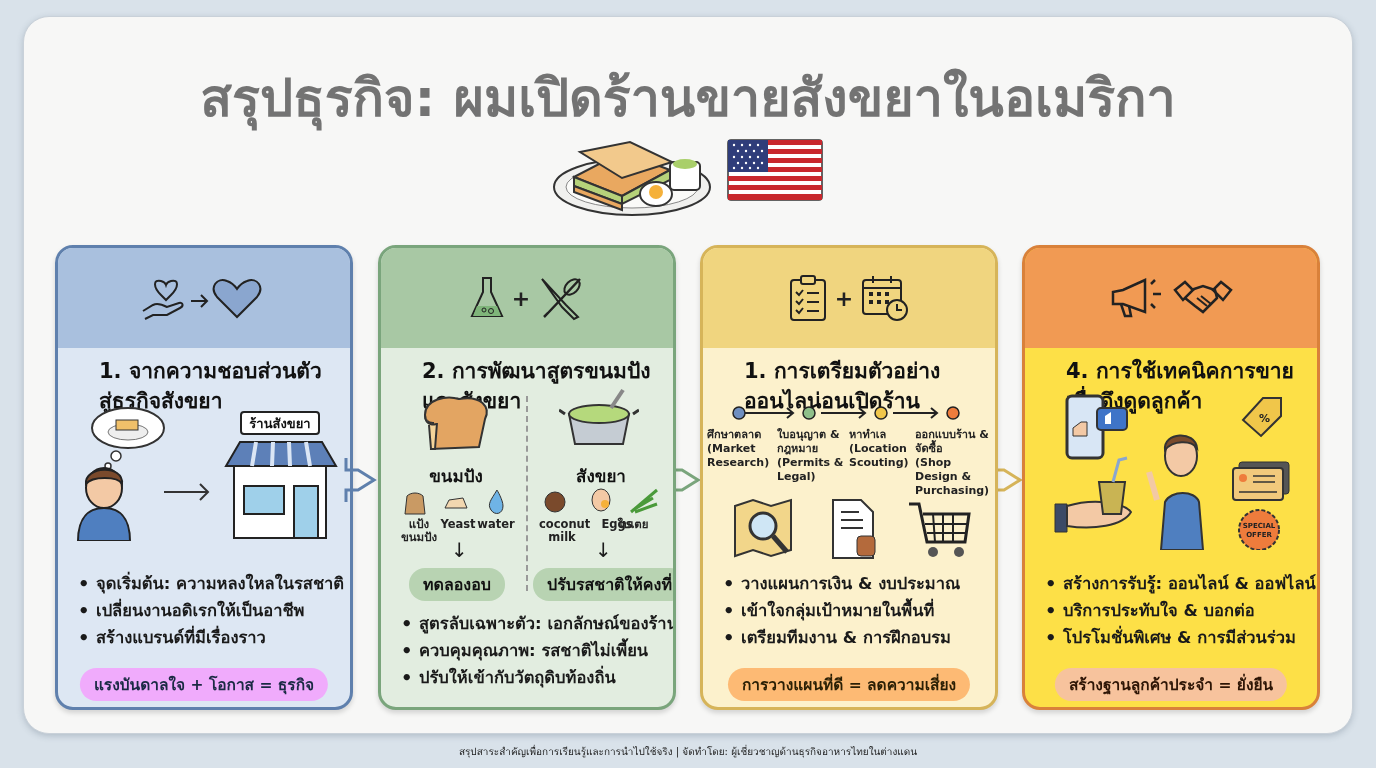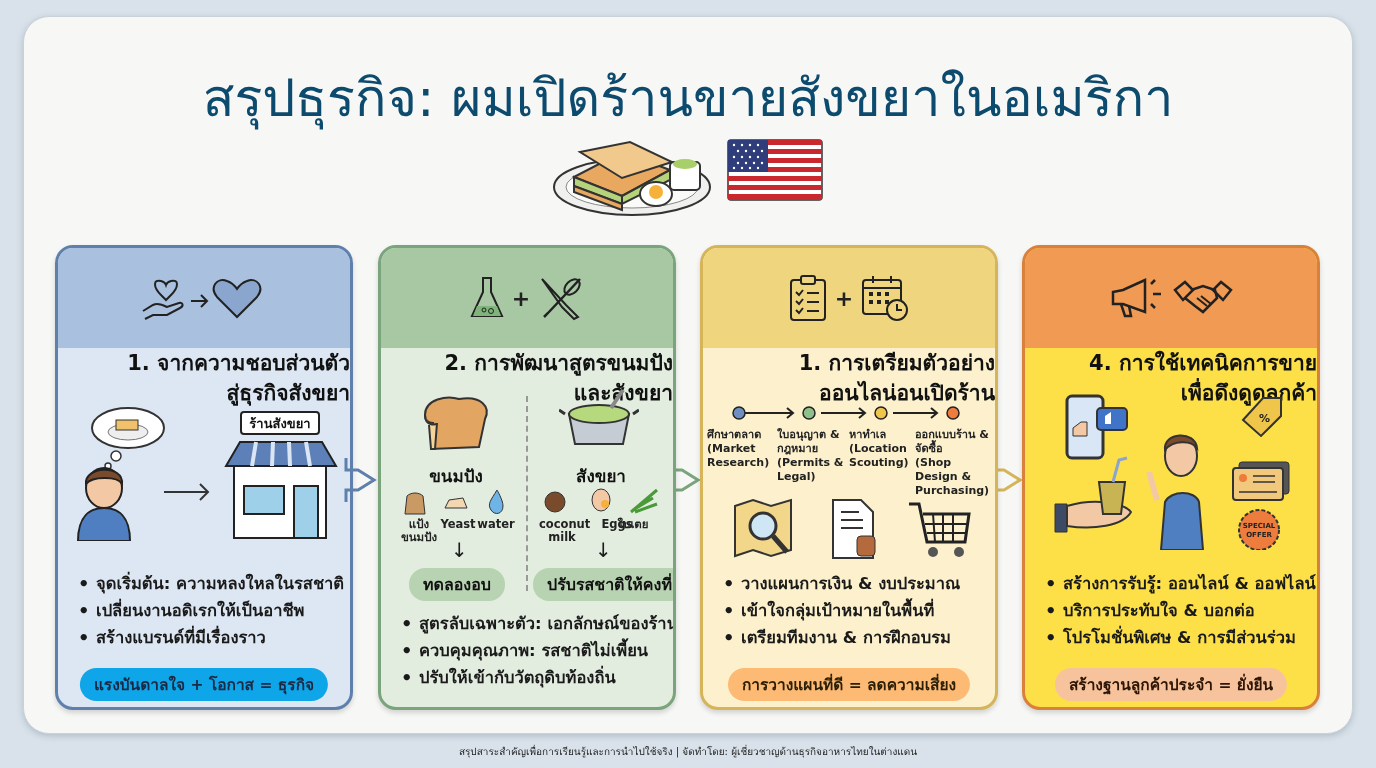--- a/index.html
+++ b/index.html
@@ -11,48 +11,48 @@
     position: relative;
   }
   .canvas {
     position: absolute; left: 23px; top: 16px; width: 1330px; height: 718px;
     background: #f7f7f6; border-radius: 26px;
     box-shadow: 0 2px 6px rgba(60,80,100,0.25);
     border: 1px solid #c9d1d9;
   }
   .title {
     position: absolute; left: 0; top: 56px; width: 1376px; text-align: center;
-    font-size: 52px; font-weight: 400; letter-spacing: 0px; color: #0c4a6e;
+    font-size: 52px; font-weight: 700; letter-spacing: 0px; color: #737373;
     font-family: "DejaVu Sans", sans-serif;
   }
   .hero { position: absolute; left: 552px; top: 132px; width: 280px; height: 90px; }
   .card {
     position: absolute; top: 245px; width: 298px; height: 465px;
     border-radius: 18px; overflow: hidden; border: 3px solid;
     box-shadow: 0 3px 5px rgba(0,0,0,0.15);
   }
   .card .head { height: 100px; display:flex; align-items:center; justify-content:center; gap:8px; }
   .card .plus { font-size: 22px; font-weight: bold; color:#222; }
-  .card h2 { text-align:right; font-size: 21px; font-weight: 800; line-height: 30px; color:#111; }
+  .card h2 { text-align:left; font-size: 21px; font-weight: 800; line-height: 30px; margin-top: 8px; color:#111;padding-left:41px; }
   .bullets { position: absolute; left: 18px; right: 10px; list-style: none; }
   .bullets li { font-size: 16.5px; font-weight: 700; line-height: 27px; padding-left: 20px; position: relative; color:#1a1a1a; white-space: nowrap; }
   .bullets li::before { content: "•"; position: absolute; left: 2px; top: 0; font-size: 18px; }
   .pill {
     position: absolute; left: 50%; transform: translateX(-50%);
     padding: 4px 14px; border-radius: 18px; font-size: 15.5px; font-weight: 800; white-space: nowrap;
   }
   .arrow-conn { position: absolute; top: 458px; width: 34px; height: 44px; }
   .footer {
     position: absolute; left: 0; top: 744px; width: 1376px; text-align: center;
     font-size: 10px; color: #1d1d1d;
   }
   
   .c1 { left: 55px; border-color: #5f80ad; background:#dde7f3; }
   .c1 .head { background:#a9c0de; }
-  .c1 .pill { background:#0ea5e9; color:#1a2a44; }
+  .c1 .pill { background:#f0abfc; color:#1a2a44; }
   .c2 { left: 378px; border-color: #7aa57c; background:#e2ede0; }
   .c2 .head { background:#a8c8a4; }
   .c3 { left: 700px; border-color: #d6b459; background:#fcf1cc; }
   .c3 .head { background:#f0d57f; }
   .c3 .pill { background:#fdba74; color:#2a1f05; }
   .c4 { left: 1022px; border-color: #d9813a; background:#fde047; }
   .c4 .head { background:#f19a53; }
   .c4 .pill { background:#f7c39d; color:#2d1505; }
   .lbl { font-size: 11px; font-weight: 700; text-align:left; line-height: 14px; color:#222; position:absolute; }
   .mini { font-size: 11.5px; font-weight: 700; position:absolute; color:#222; text-align:center; line-height:13px; }

